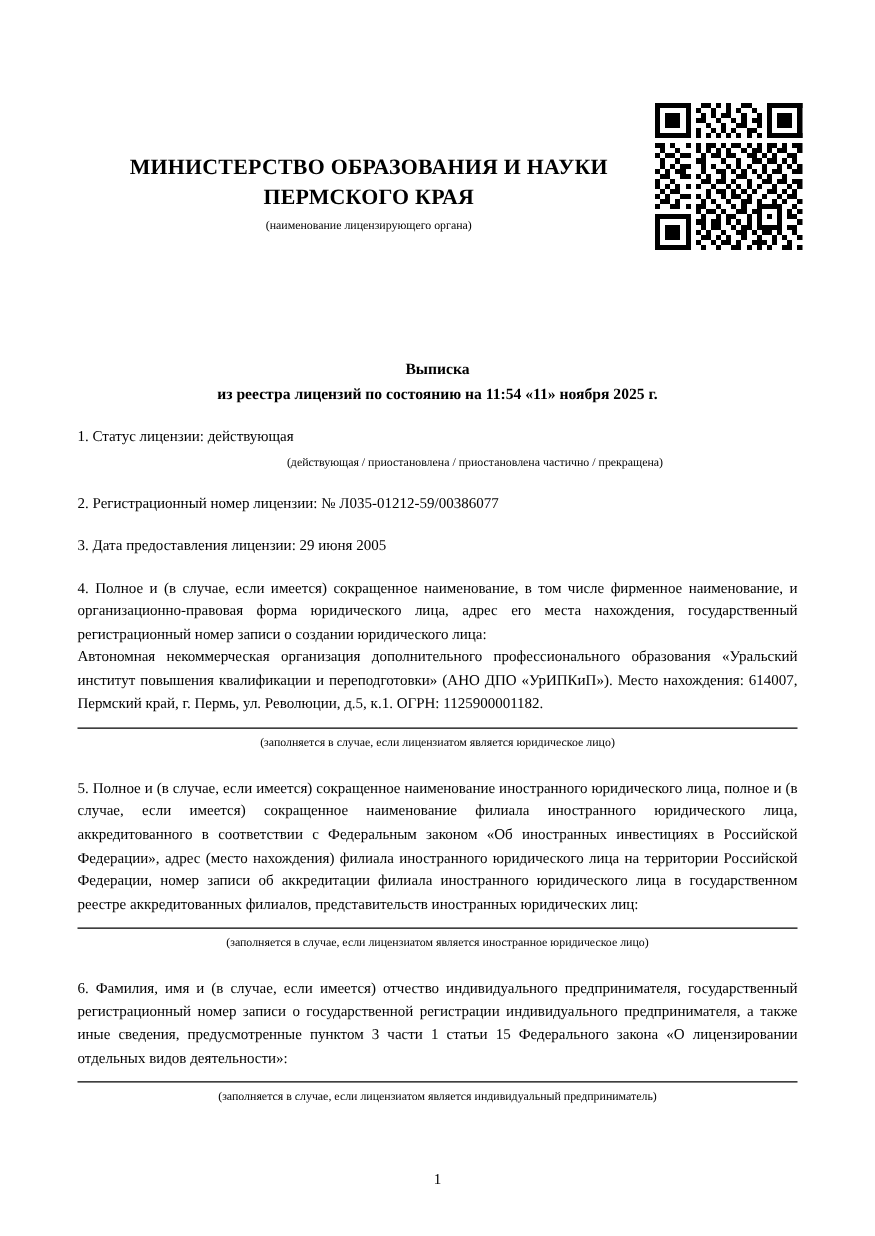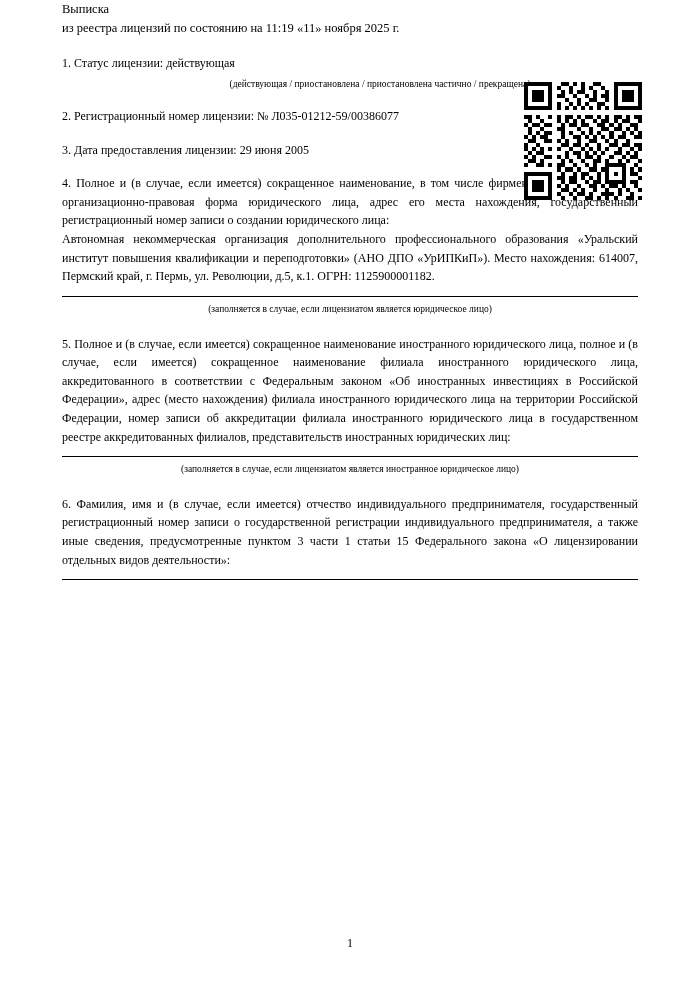--- a/index.html
+++ b/index.html
@@ -43,22 +43,25 @@
     padding-right: 110px;
   }
   .ministry .line2 { display: block; }
   .org-caption {
     font-size: 9.5px;
     margin-top: 7px;
     padding-right: 110px;
   }
 
   .extract {
+    text-align: center;
+    margin-top: 100px;
     font-size: 12.5px;
     line-height: 1.55;
+    font-weight: bold;
   }
   .extract .t2 { display: block; }
 
   .section {
     margin-top: 15px;
     font-size: 12px;
     line-height: 1.55;
     text-align: justify;
   }
   .section.first { }
@@ -339,24 +342,31 @@
         <rect x="15" y="28" width="2" height="1"></rect>
           <rect x="18" y="28" width="1" height="1"></rect>
         <rect x="20" y="28" width="1" height="1"></rect>
           <rect x="22" y="28" width="1" height="1"></rect>
         <rect x="25" y="28" width="2" height="1"></rect>
           <rect x="28" y="28" width="1" height="1"></rect>
       </g>
     </svg>
   </div>
 
+  <div class="header">
+    <div class="ministry">
+      <span>МИНИСТЕРСТВО ОБРАЗОВАНИЯ И НАУКИ</span>
+      <span class="line2">ПЕРМСКОГО КРАЯ</span>
+    </div>
+    <div class="org-caption">(наименование лицензирующего органа)</div>
+  </div>
 
   <div class="extract">
     <span>Выписка</span>
-    <span class="t2">из реестра лицензий по состоянию на 11:19 «11» ноября 2025 г.</span>
+    <span class="t2">из реестра лицензий по состоянию на 11:54 «11» ноября 2025 г.</span>
   </div>
 
   <div class="section first">
     <p class="body">1. Статус лицензии: действующая</p>
     <div class="note indent">(действующая / приостановлена / приостановлена частично / прекращена)</div>
   </div>
 
   <div class="section">
     <p class="body">2. Регистрационный номер лицензии: № Л035-01212-59/00386077</p>
   </div>
@@ -374,17 +384,18 @@
 
   <div class="section tight">
     <p class="body">5. Полное и (в случае, если имеется) сокращенное наименование иностранного юридического лица, полное и (в случае, если имеется) сокращенное наименование филиала иностранного юридического лица, аккредитованного в соответствии с Федеральным законом «Об иностранных инвестициях в Российской Федерации», адрес (место нахождения) филиала иностранного юридического лица на территории Российской Федерации, номер записи об аккредитации филиала иностранного юридического лица в государственном реестре аккредитованных филиалов, представительств иностранных юридических лиц:</p>
     <hr class="rule">
     <div class="note">(заполняется в случае, если лицензиатом является иностранное юридическое лицо)</div>
   </div>
 
   <div class="section tight">
     <p class="body">6. Фамилия, имя и (в случае, если имеется) отчество индивидуального предпринимателя, государственный регистрационный номер записи о государственной регистрации индивидуального предпринимателя, а также иные сведения, предусмотренные пунктом 3 части 1 статьи 15 Федерального закона «О лицензировании отдельных видов деятельности»:</p>
     <hr class="rule">
+    <div class="note">(заполняется в случае, если лицензиатом является индивидуальный предприниматель)</div>
   </div>
 
 
   <div class="page-number">1</div>
 </div>
 
 </body></html>

